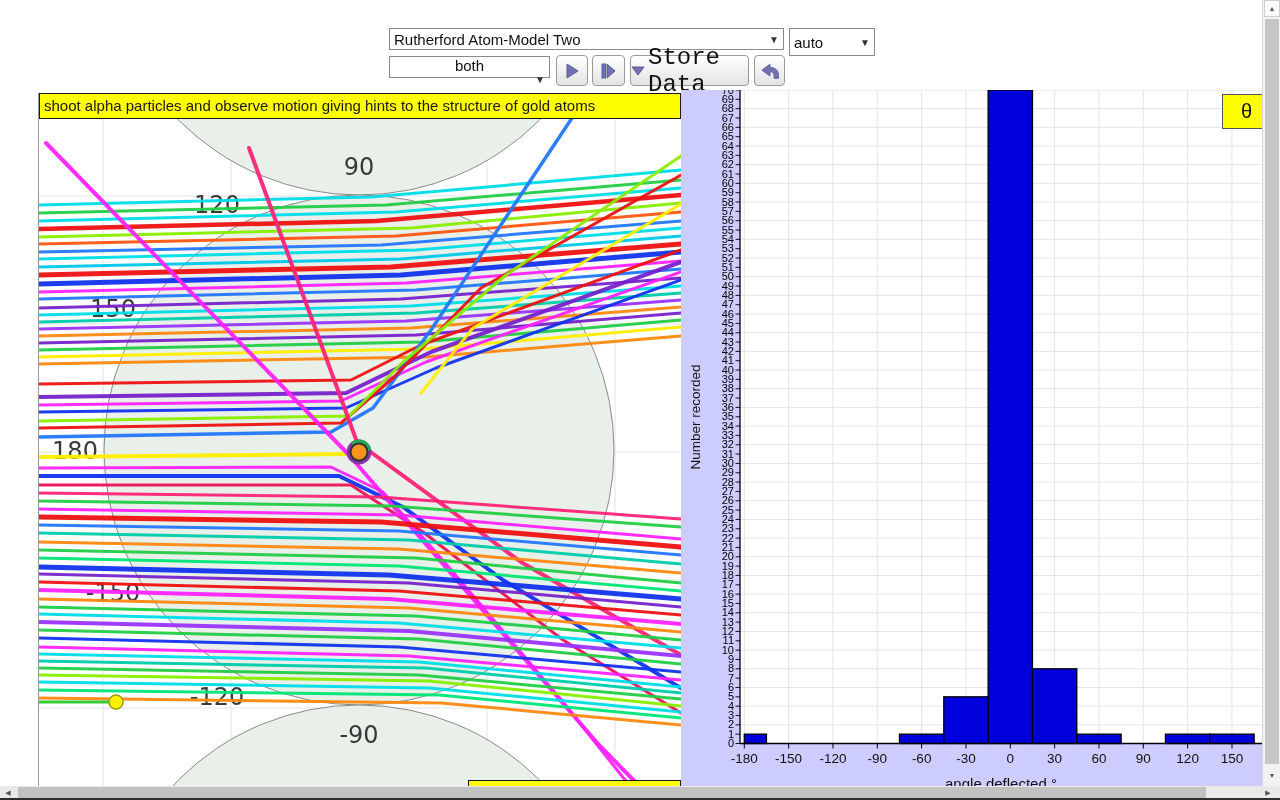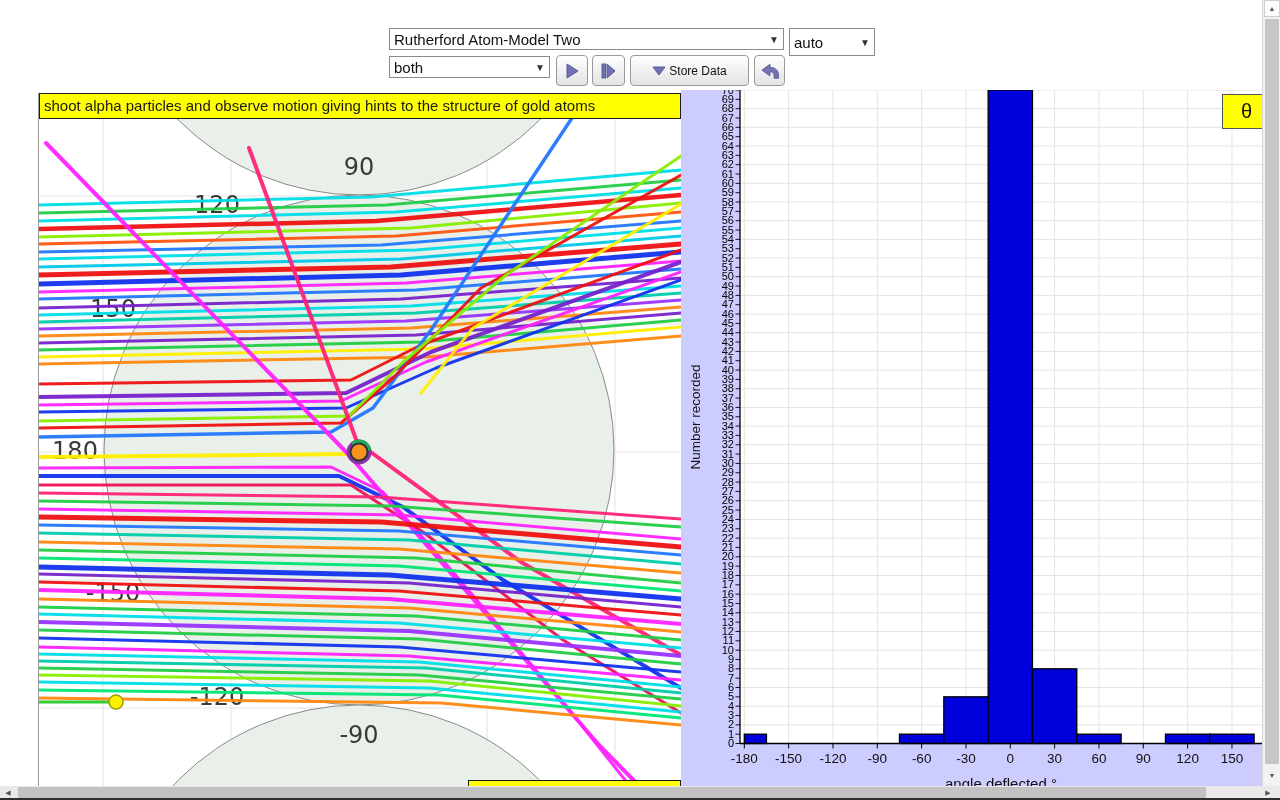--- a/index.html
+++ b/index.html
@@ -9,21 +9,21 @@
   .sel{position:absolute;background:#fff;border:1px solid #8a8a8a;
        display:flex;align-items:center;font-size:15px;color:#111;
        padding:0 4px;box-sizing:border-box;cursor:default;}
   .sel .caret{margin-left:auto;font-size:10px;color:#333;}
   
   .btn{position:absolute;border:1px solid #9a9a9a;border-radius:4px;
        background:linear-gradient(#ffffff,#e3e3e3);
        display:flex;align-items:center;justify-content:center;
        box-sizing:border-box;cursor:default;}
   .btn svg{display:block;}
-  .store-label{font-family:Liberation Sans, sans-serif;font-size:12px;color:#111;margin-left:3px;}
+  .store-label{font-family:Liberation Mono, monospace;font-size:24px;color:#111;margin-left:3px;}
   
   #sim-panel{position:absolute;left:38px;top:93px;width:644px;height:693px;
        background:#fff;border-left:1px solid #9a9a9a;border-right:1px solid #9a9a9a;
        box-sizing:border-box;overflow:hidden;}
   #banner{position:absolute;left:0;top:0;width:642px;height:26px;background:#ffff00;
        border:1px solid #1a1a1a;box-sizing:border-box;font-size:15px;color:#1a1a1a;
        line-height:23px;padding-left:4px;overflow:hidden;white-space:nowrap;}
   #sim-svg{position:absolute;left:0;top:26px;}
   #bottom-banner-sliver{position:absolute;left:429px;top:687px;width:213px;height:8px;
        background:#ffff00;border:1px solid #1a1a1a;box-sizing:border-box;}
@@ -54,21 +54,21 @@
 <body>
 
 <div class="sel" style="left:389px;top:28px;width:395px;height:22px;">
   <span>Rutherford Atom-Model Two</span>
   <span class="caret">▼</span>
 </div>
 <div class="sel" style="left:789px;top:28px;width:86px;height:28px;">
   <span>auto</span>
   <span class="caret">▼</span>
 </div>
-<div class="sel" style="left:389px;top:56px;width:161px;height:22px;">
+<div class="sel" style="left:389px;top:56px;width:161px;height:22px;flex-direction:column;">
   <span>both</span>
   <span class="caret">▼</span>
 </div>
 
 <div class="btn" style="left:556px;top:55px;width:32px;height:31px;">
   <span>
     <svg width="13" height="16" viewBox="0 0 13 16">
         <polygon points="1,1 12,8 1,15" fill="#7272b2" stroke="#5a5a9a"></polygon>
       </svg>
   </span>

